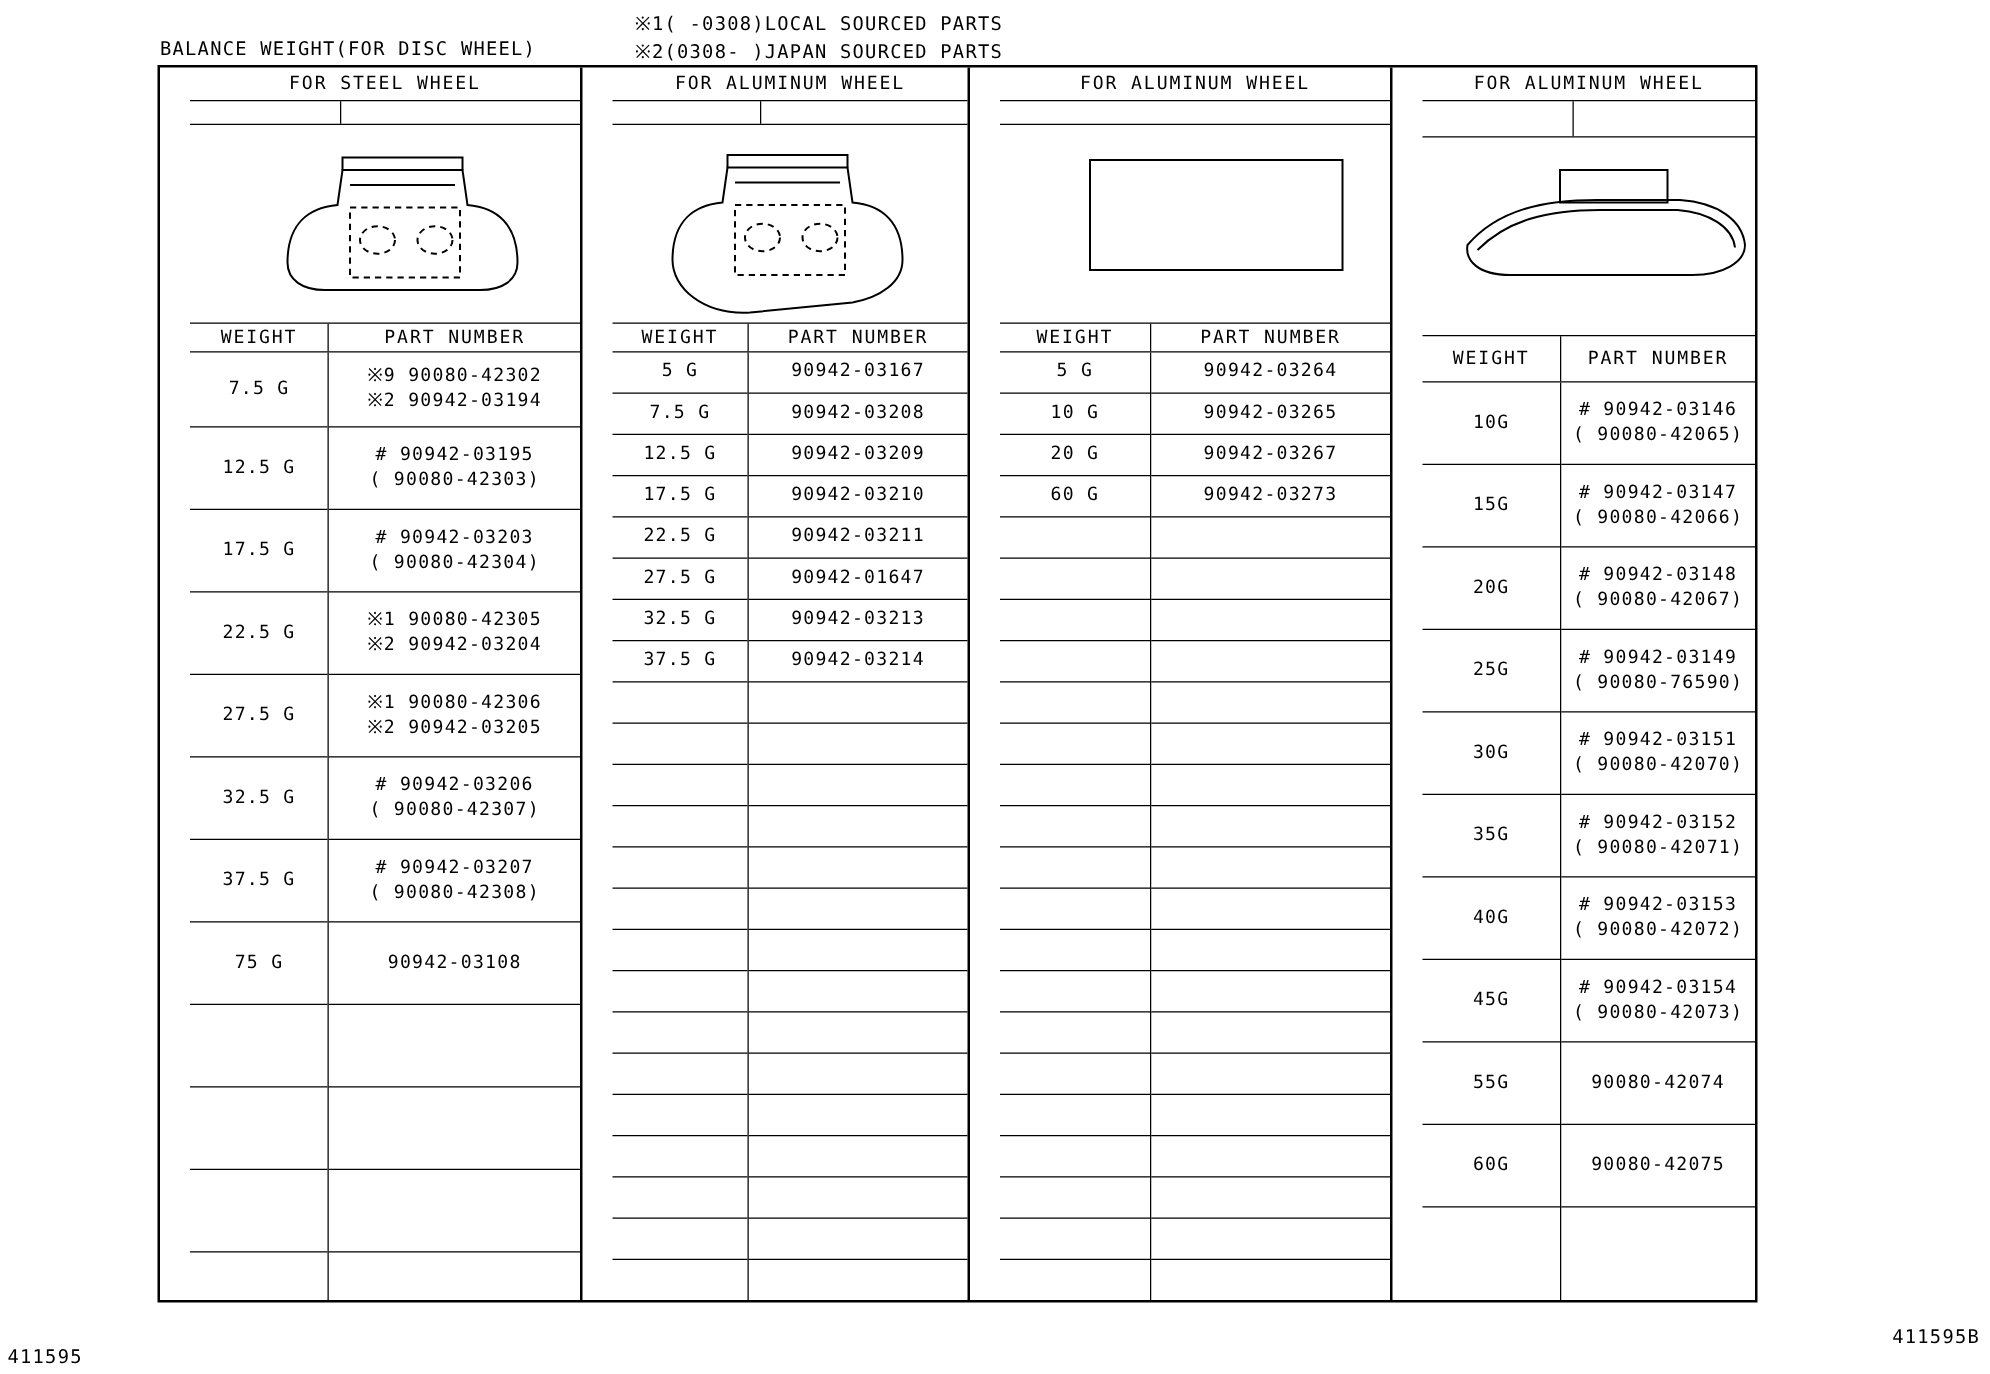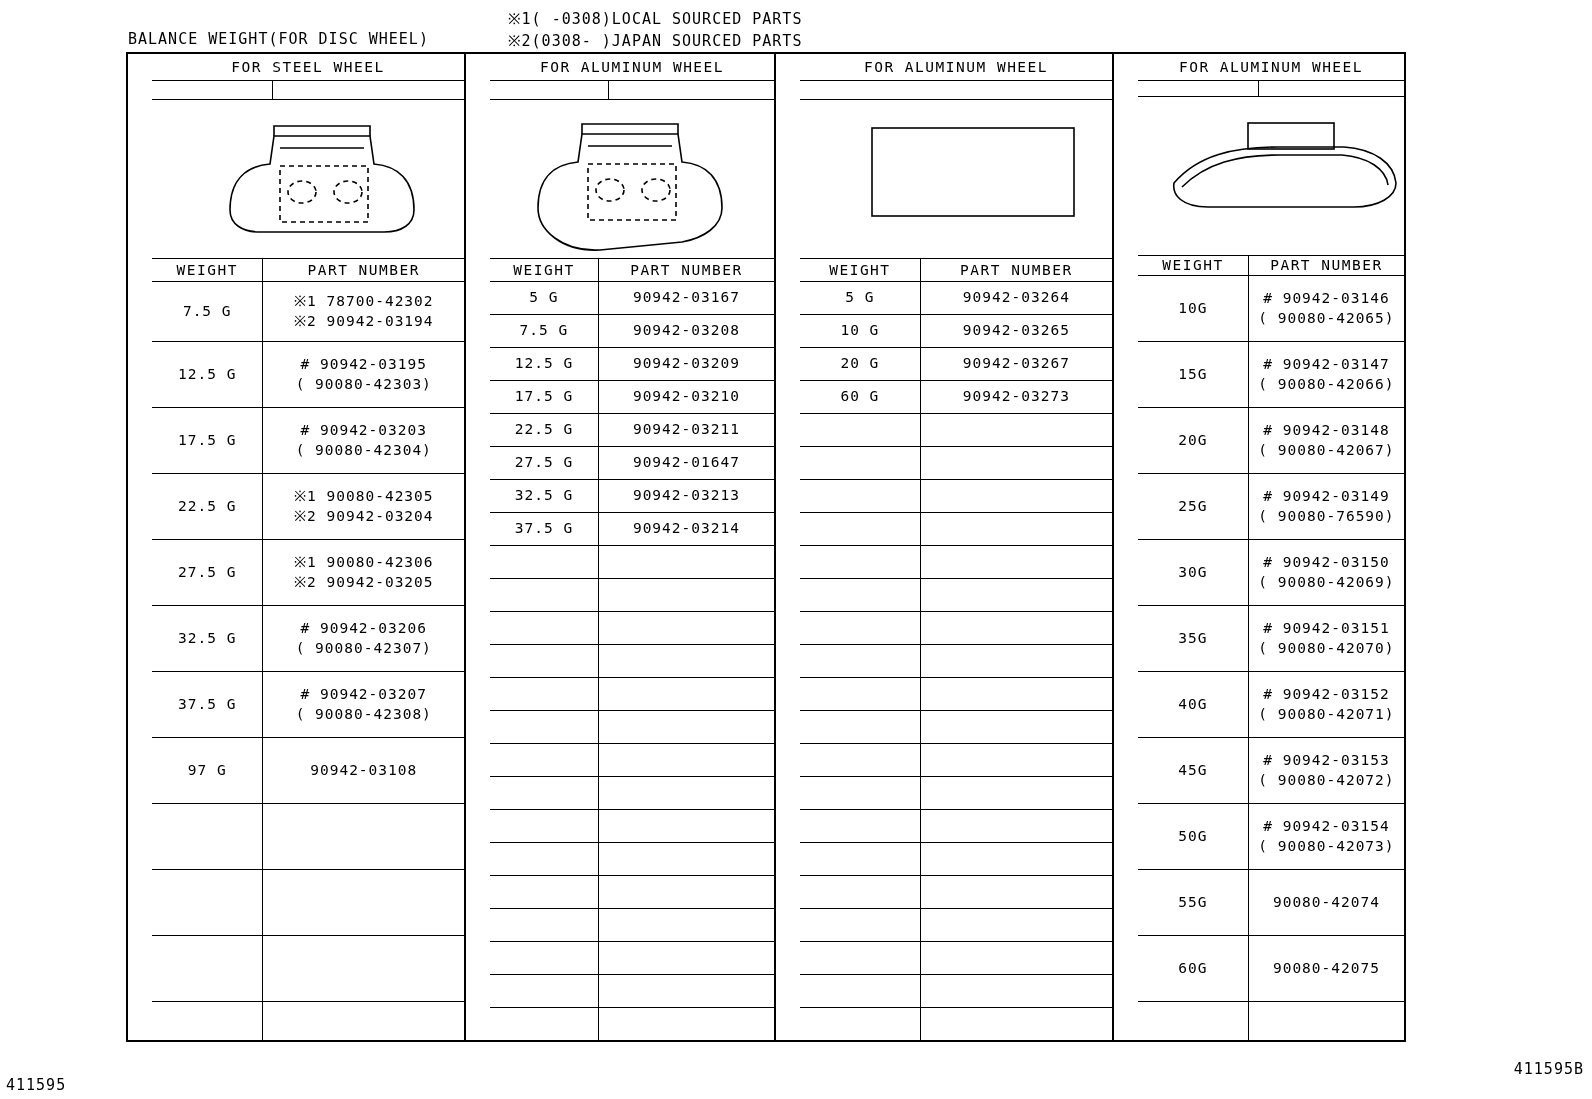--- a/index.html
+++ b/index.html
@@ -199,28 +199,28 @@
     </div>
     <div class="body">
       <div class="col weight">
         <div class="cell" style="height:60px">7.5 G</div>
         <div class="cell" style="height:66px">12.5 G</div>
         <div class="cell" style="height:66px">17.5 G</div>
         <div class="cell" style="height:66px">22.5 G</div>
         <div class="cell" style="height:66px">27.5 G</div>
         <div class="cell" style="height:66px">32.5 G</div>
         <div class="cell" style="height:66px">37.5 G</div>
-        <div class="cell" style="height:66px">97 G</div>
+        <div class="cell" style="height:66px">75 G</div>
         <div class="cell" style="height:66px"></div>
         <div class="cell" style="height:66px"></div>
         <div class="cell" style="height:66px"></div>
         <div class="cell last" style="height:38px"></div>
       </div>
       <div class="col part">
-        <div class="cell" style="height:60px">※1 78700-42302
+        <div class="cell" style="height:60px">※9 90080-42302
 ※2 90942-03194</div>
         <div class="cell" style="height:66px"># 90942-03195
 ( 90080-42303)</div>
         <div class="cell" style="height:66px"># 90942-03203
 ( 90080-42304)</div>
         <div class="cell" style="height:66px">※1 90080-42305
 ※2 90942-03204</div>
         <div class="cell" style="height:66px">※1 90080-42306
 ※2 90942-03205</div>
         <div class="cell" style="height:66px"># 90942-03206
@@ -400,36 +400,33 @@
     <div class="body">
       <div class="col weight">
         <div class="cell" style="height:66px">10G</div>
         <div class="cell" style="height:66px">15G</div>
         <div class="cell" style="height:66px">20G</div>
         <div class="cell" style="height:66px">25G</div>
         <div class="cell" style="height:66px">30G</div>
         <div class="cell" style="height:66px">35G</div>
         <div class="cell" style="height:66px">40G</div>
         <div class="cell" style="height:66px">45G</div>
-        <div class="cell" style="height:66px">50G</div>
         <div class="cell" style="height:66px">55G</div>
         <div class="cell" style="height:66px">60G</div>
         <div class="cell last" style="height:38px"></div>
       </div>
       <div class="col part">
         <div class="cell" style="height:66px"># 90942-03146
 ( 90080-42065)</div>
         <div class="cell" style="height:66px"># 90942-03147
 ( 90080-42066)</div>
         <div class="cell" style="height:66px"># 90942-03148
 ( 90080-42067)</div>
         <div class="cell" style="height:66px"># 90942-03149
 ( 90080-76590)</div>
-        <div class="cell" style="height:66px"># 90942-03150
-( 90080-42069)</div>
         <div class="cell" style="height:66px"># 90942-03151
 ( 90080-42070)</div>
         <div class="cell" style="height:66px"># 90942-03152
 ( 90080-42071)</div>
         <div class="cell" style="height:66px"># 90942-03153
 ( 90080-42072)</div>
         <div class="cell" style="height:66px"># 90942-03154
 ( 90080-42073)</div>
         <div class="cell" style="height:66px">90080-42074</div>
         <div class="cell" style="height:66px">90080-42075</div>

